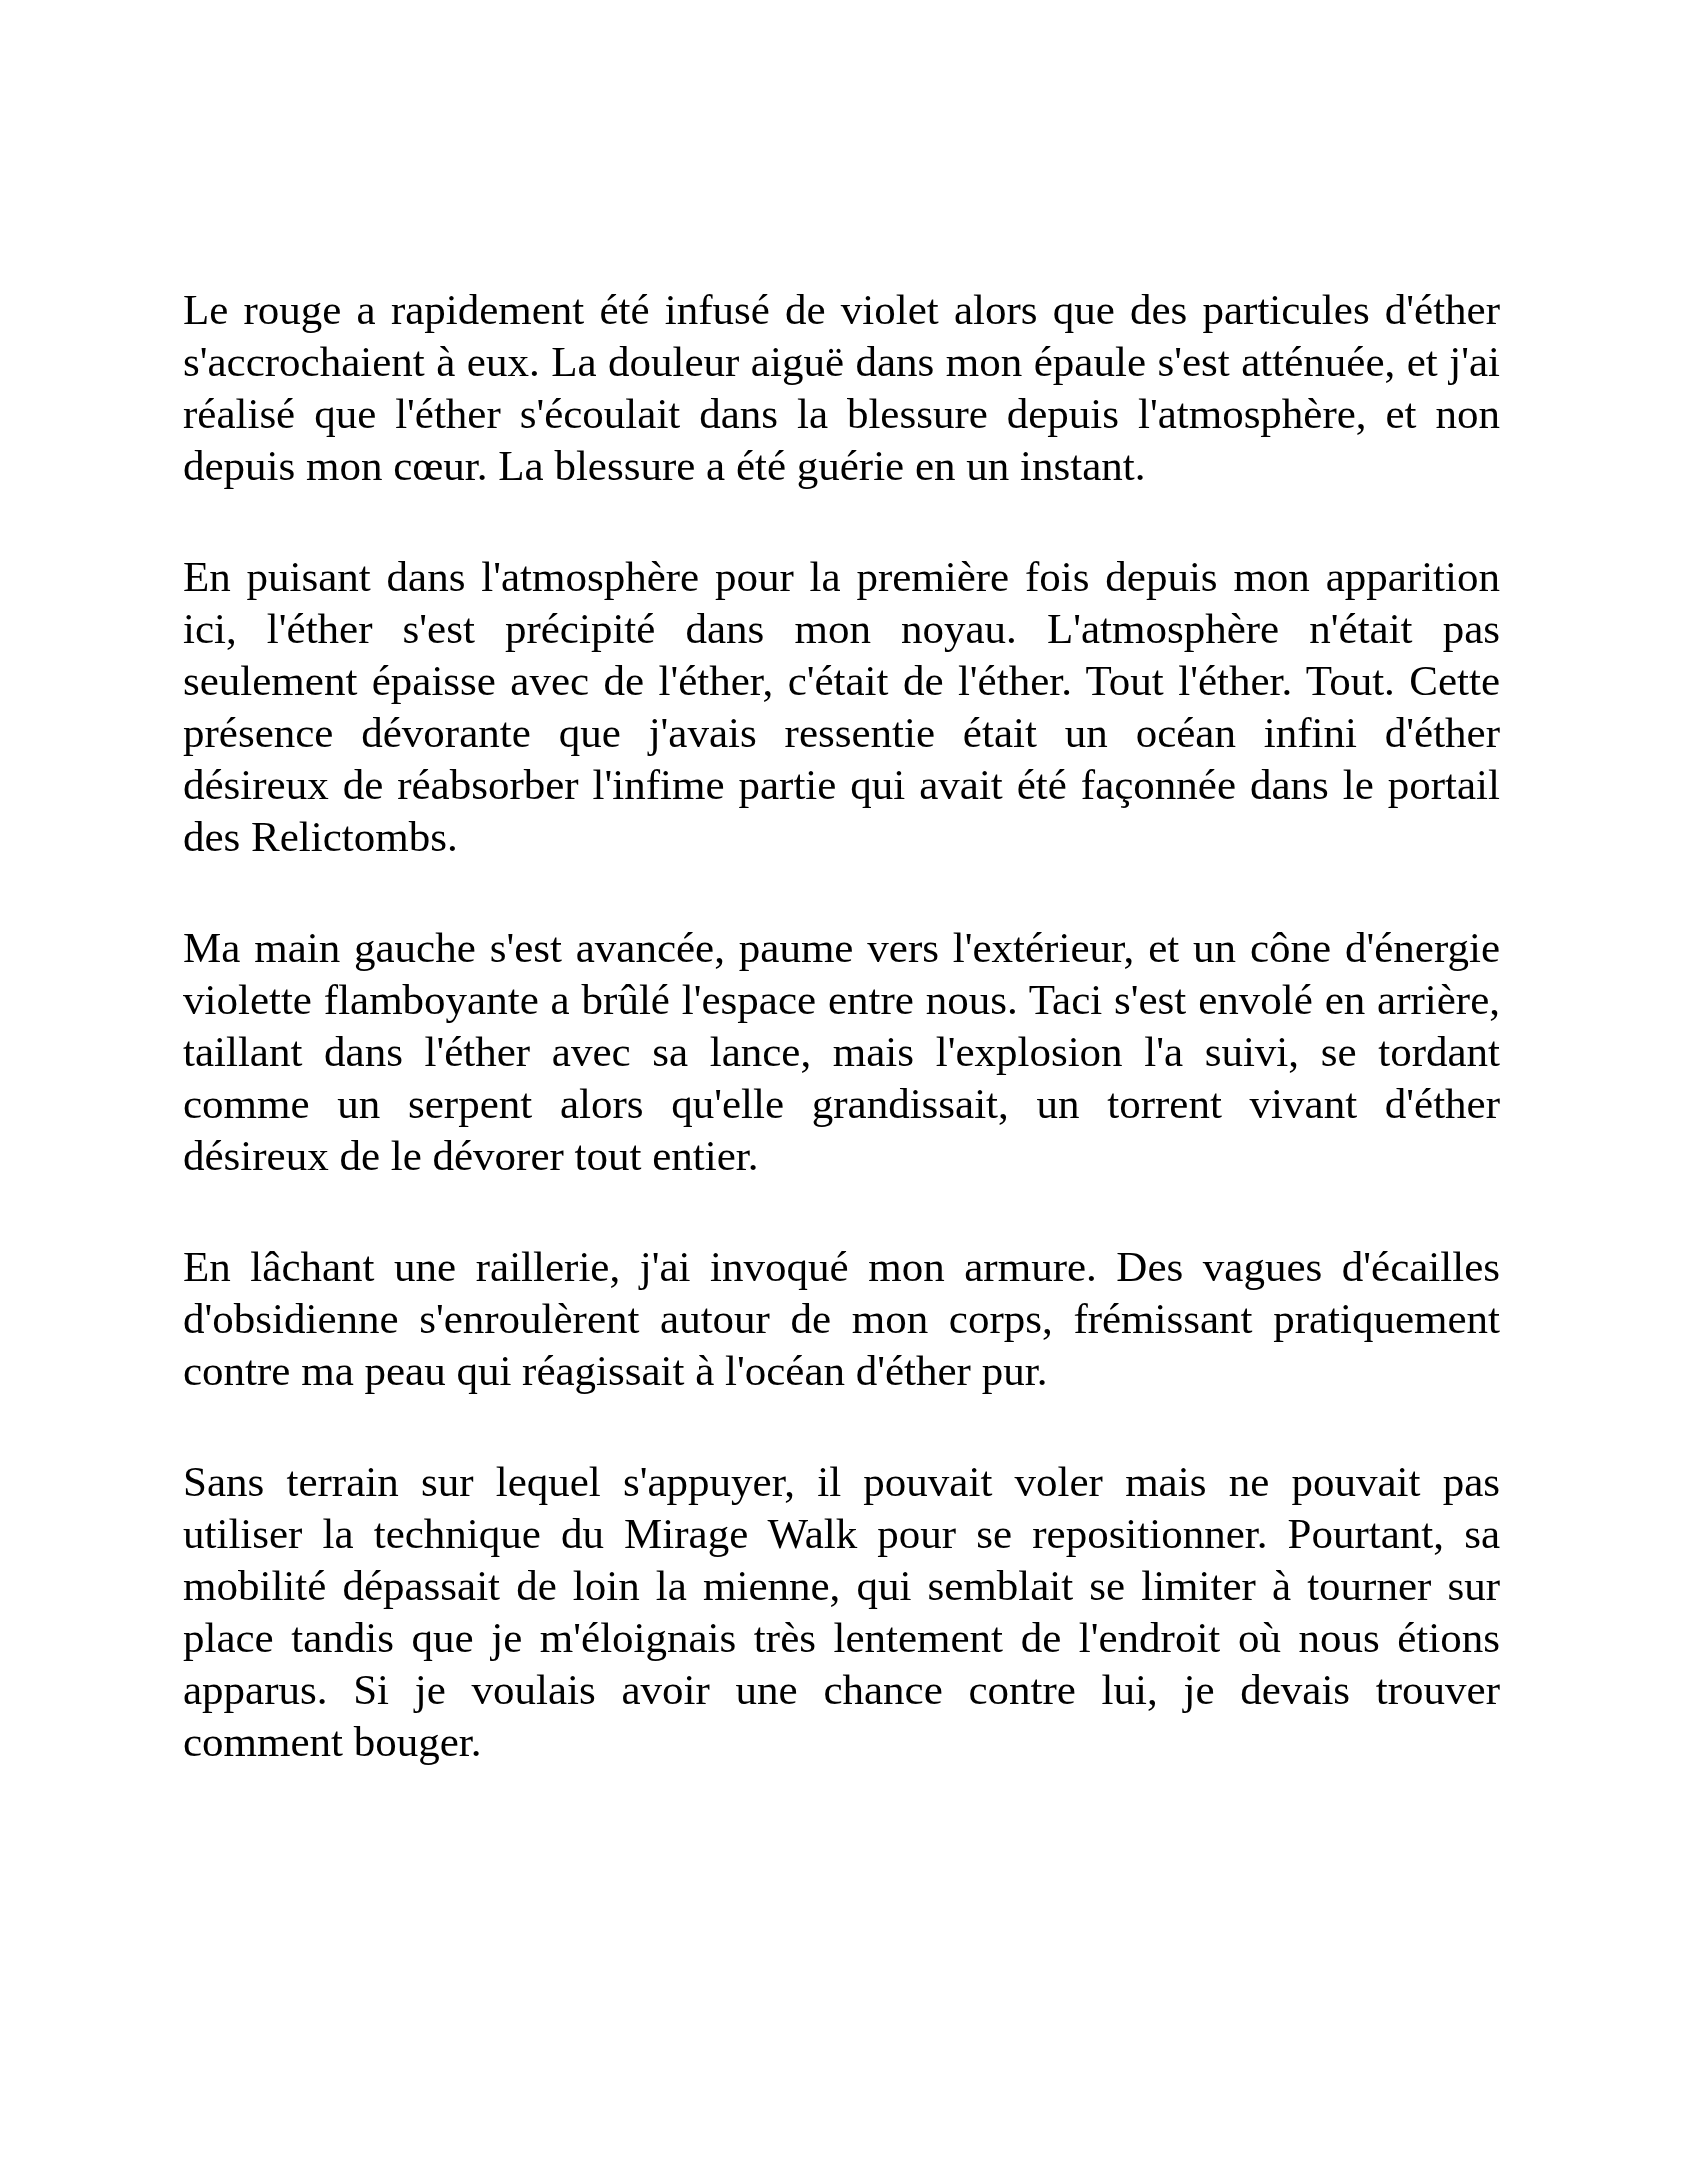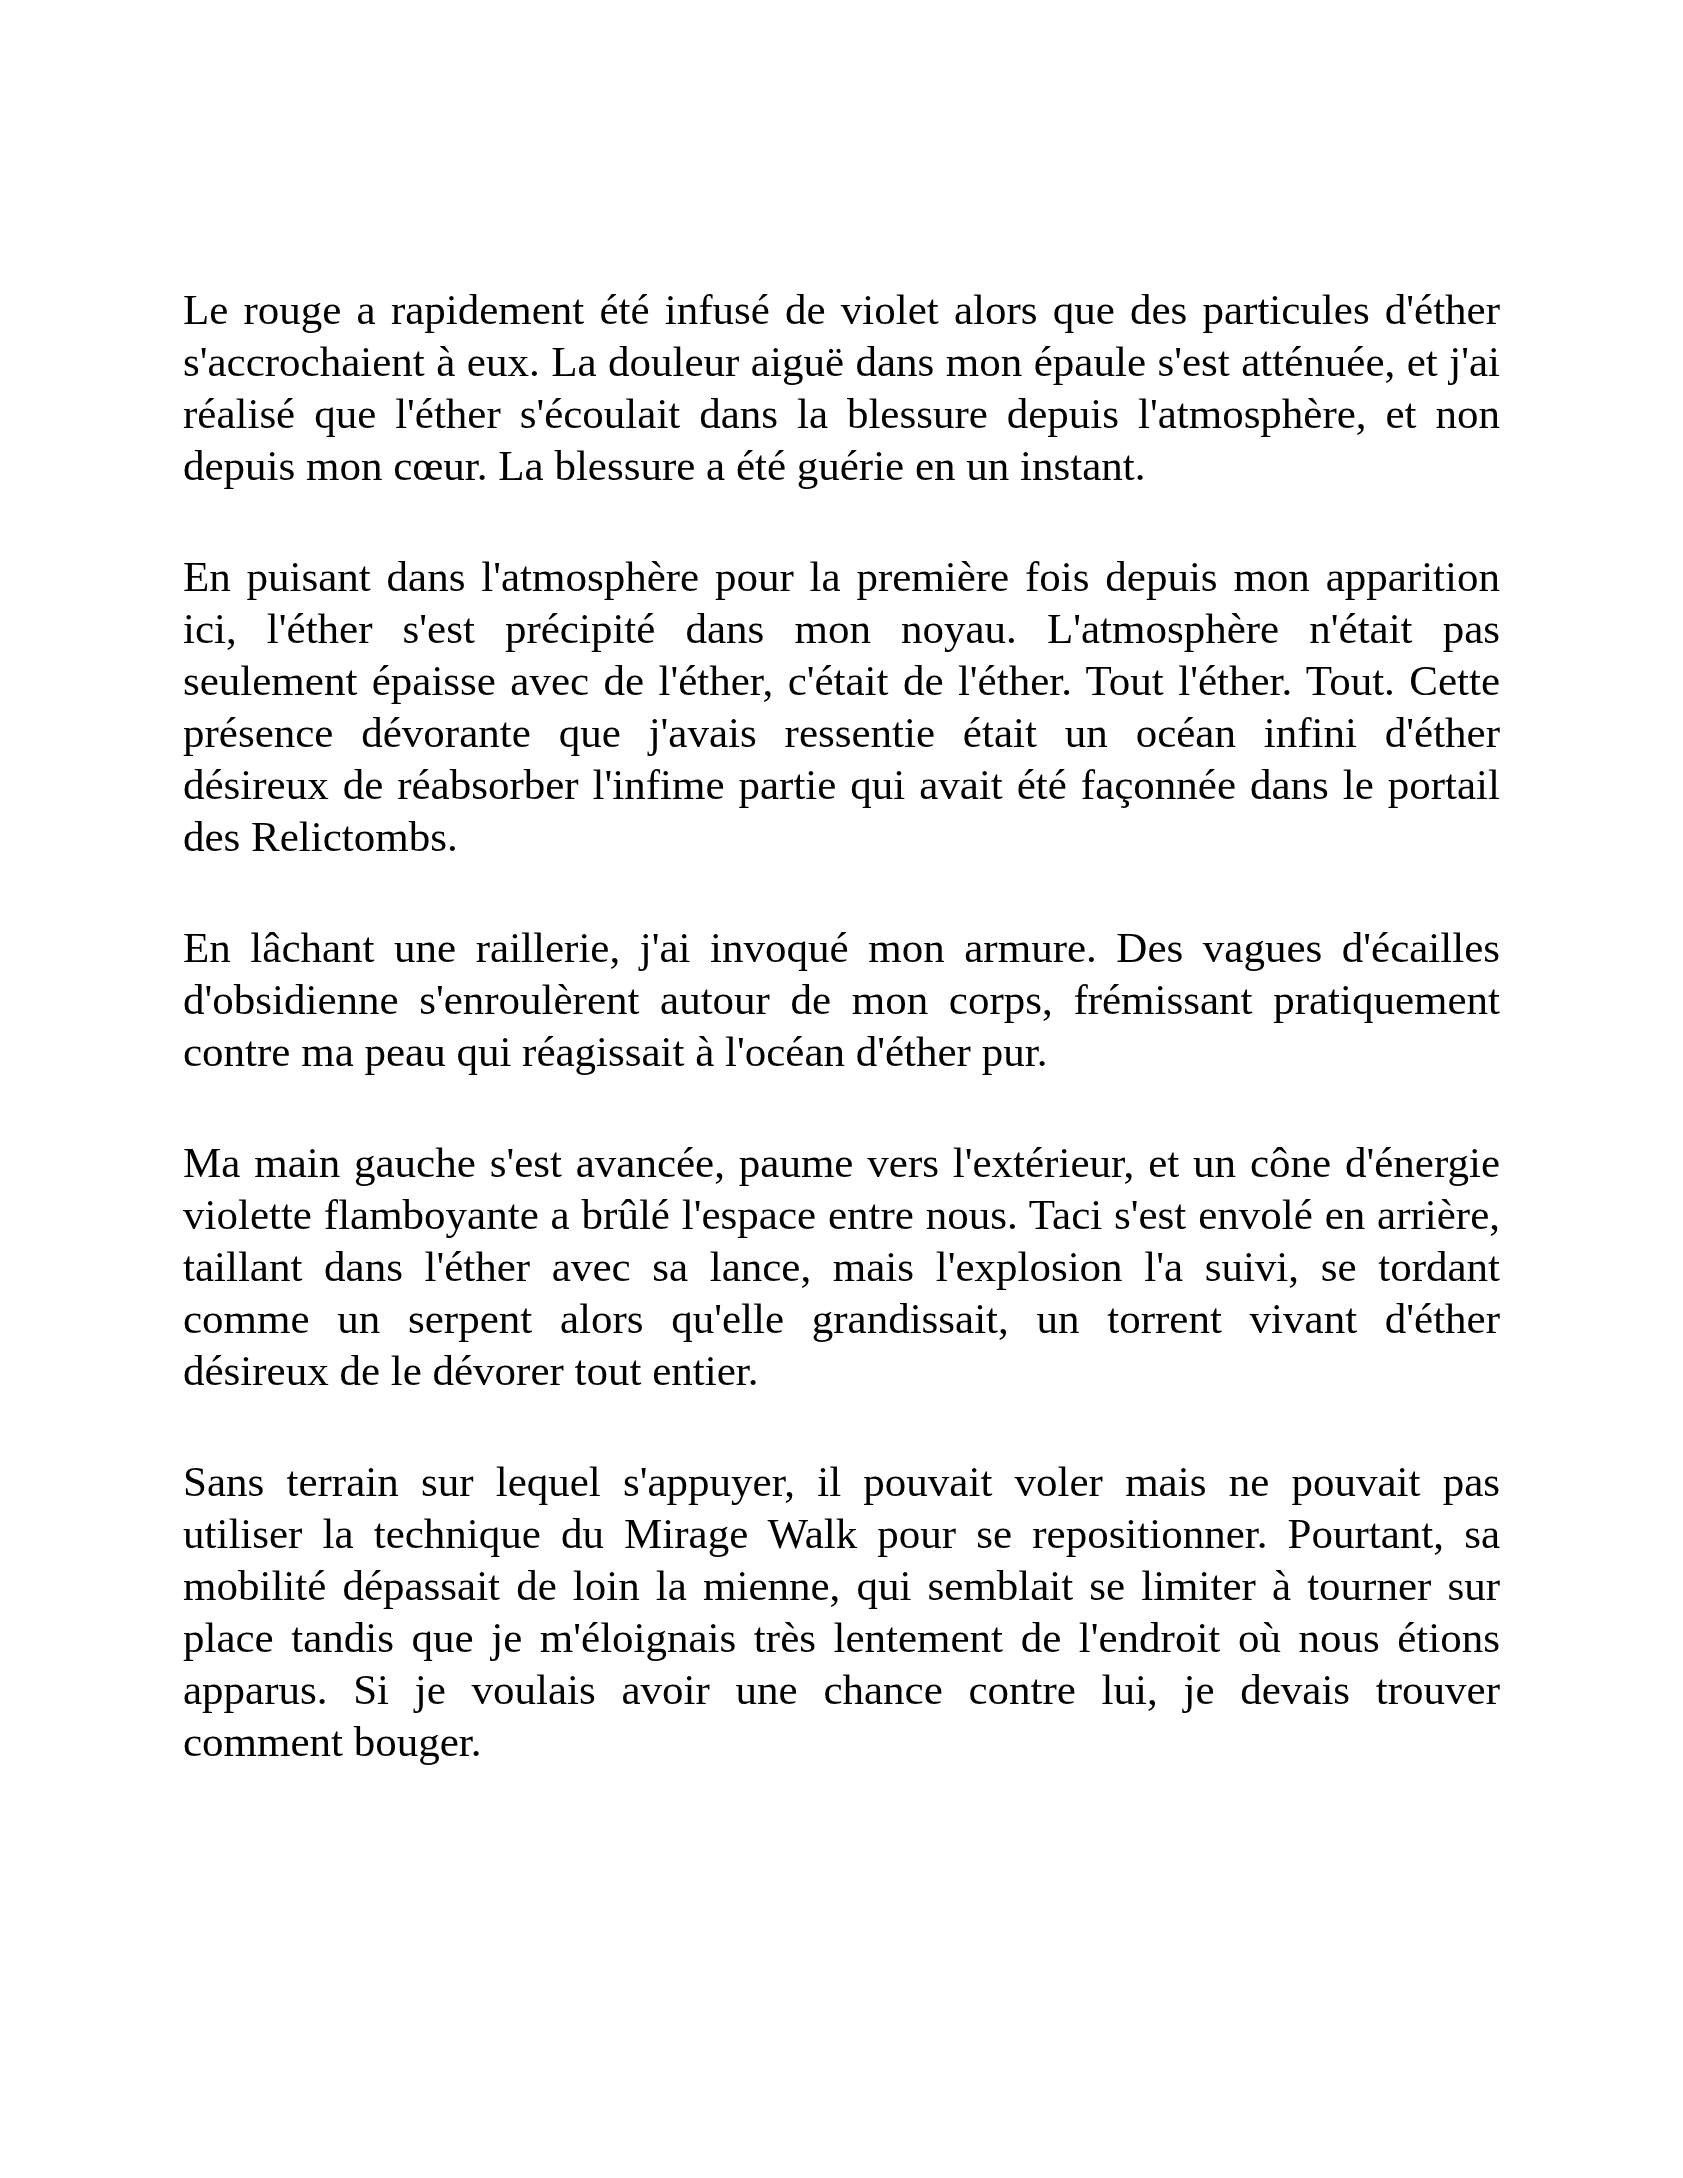--- a/index.html
+++ b/index.html
@@ -25,17 +25,17 @@
     text-align: justify;
     text-justify: inter-word;
   }
 </style>
 </head>
 <body>
 
 <div class="page">
   <p>Le rouge a rapidement été infusé de violet alors que des particules d'éther s'accrochaient à eux. La douleur aiguë dans mon épaule s'est atténuée, et j'ai réalisé que l'éther s'écoulait dans la blessure depuis l'atmosphère, et non depuis mon cœur. La blessure a été guérie en un instant.</p>
   <p>En puisant dans l'atmosphère pour la première fois depuis mon apparition ici, l'éther s'est précipité dans mon noyau. L'atmosphère n'était pas seulement épaisse avec de l'éther, c'était de l'éther. Tout l'éther. Tout. Cette présence dévorante que j'avais ressentie était un océan infini d'éther désireux de réabsorber l'infime partie qui avait été façonnée dans le portail des Relictombs.</p>
+  <p>Ma main gauche s'est avancée, paume vers l'extérieur, et un cône d'énergie violette flamboyante a brûlé l'espace entre nous. Taci s'est envolé en arrière, taillant dans l'éther avec sa lance, mais l'explosion l'a suivi, se tordant comme un serpent alors qu'elle grandissait, un torrent vivant d'éther désireux de le dévorer tout entier.</p>
   <p>En lâchant une raillerie, j'ai invoqué mon armure. Des vagues d'écailles d'obsidienne s'enroulèrent autour de mon corps, frémissant pratiquement contre ma peau qui réagissait à l'océan d'éther pur.</p>
-  <p>Ma main gauche s'est avancée, paume vers l'extérieur, et un cône d'énergie violette flamboyante a brûlé l'espace entre nous. Taci s'est envolé en arrière, taillant dans l'éther avec sa lance, mais l'explosion l'a suivi, se tordant comme un serpent alors qu'elle grandissait, un torrent vivant d'éther désireux de le dévorer tout entier.</p>
   <p>Sans terrain sur lequel s'appuyer, il pouvait voler mais ne pouvait pas utiliser la technique du Mirage Walk pour se repositionner. Pourtant, sa mobilité dépassait de loin la mienne, qui semblait se limiter à tourner sur place tandis que je m'éloignais très lentement de l'endroit où nous étions apparus. Si je voulais avoir une chance contre lui, je devais trouver comment bouger.</p>
 </div>
 
 
 </body></html>

